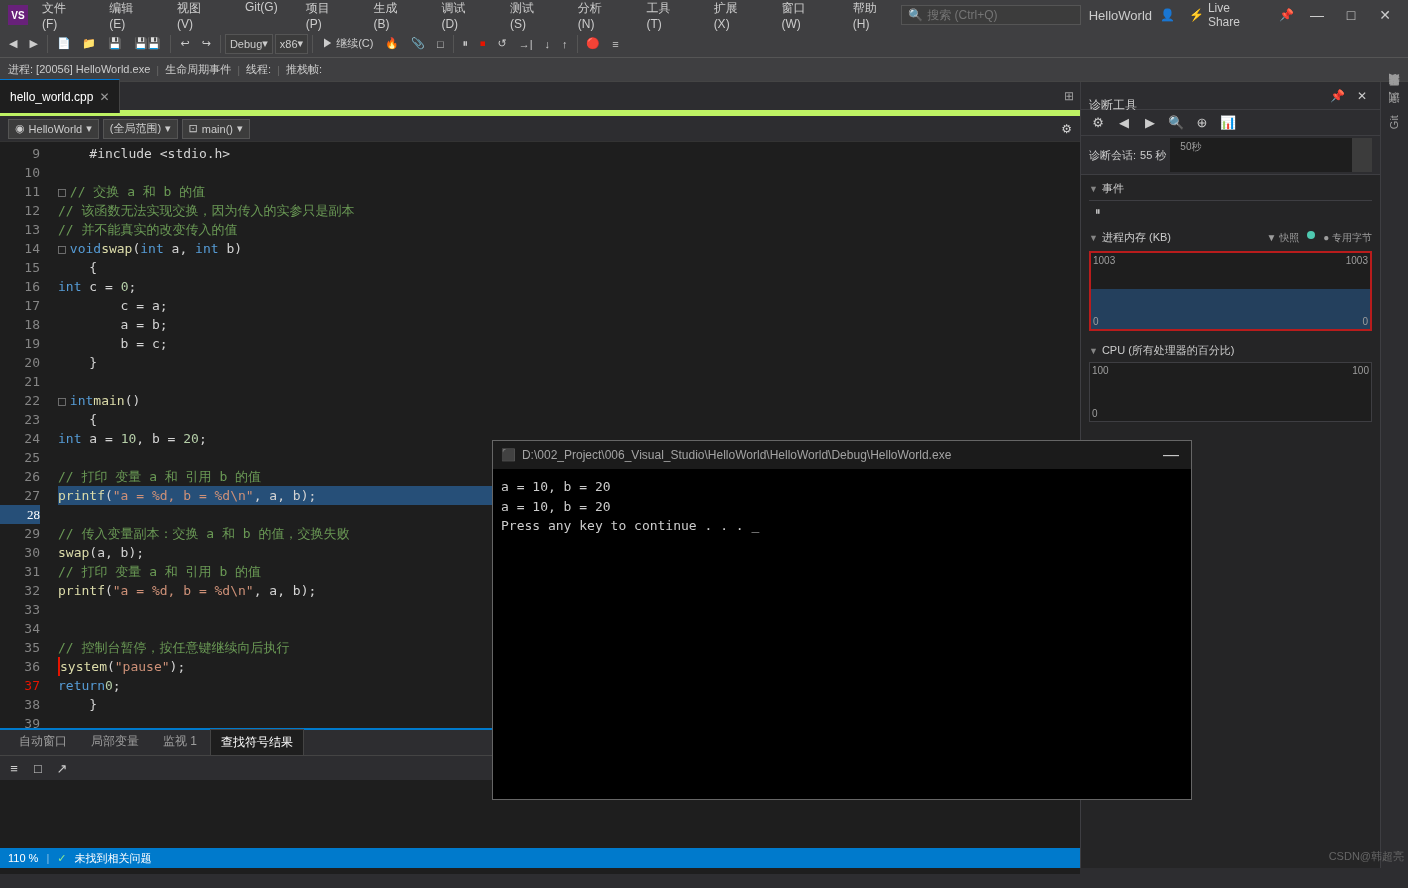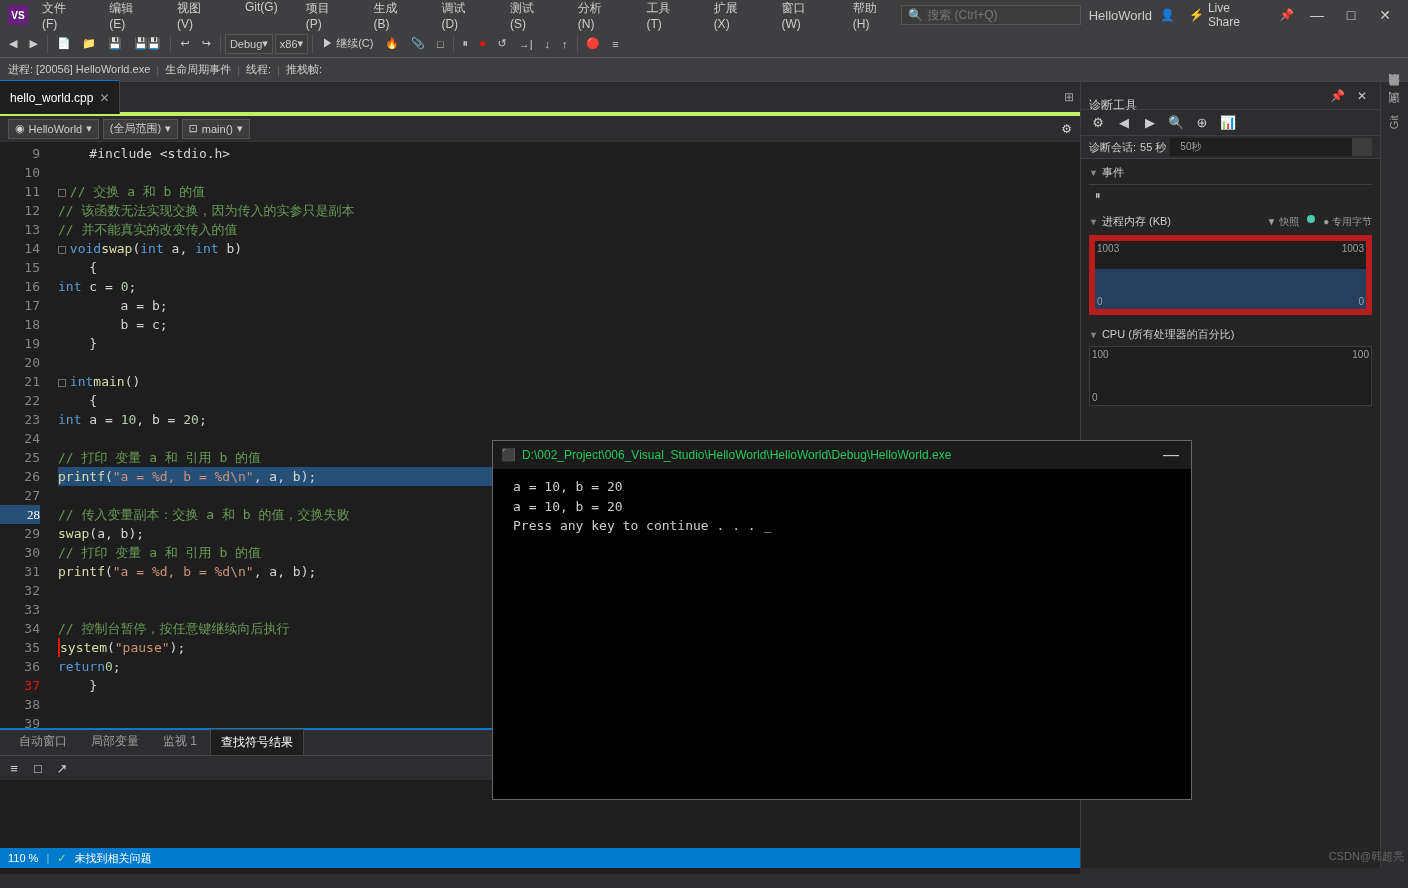--- a/index.html
+++ b/index.html
@@ -27,21 +27,21 @@
 
     
     #debug-bar { display: flex; align-items: center; background: #3f3f41; height: 24px; padding: 0 8px; border-bottom: 1px solid #444; gap: 6px; font-size: 11px; color: #ccc; }
     .debug-sep { color: #666; }
 
     
     #main-layout { display: flex; height: calc(888px - 30px - 28px - 24px - 20px); }
 
     
     #editor-area { flex: 1; display: flex; flex-direction: column; background: #1e1e1e; min-width: 0; }
-    #editor-tabs { display: flex; align-items: center; background: #2d2d30; border-bottom: 4px solid #bef264; height: 34px; }
+    #editor-tabs { display: flex; align-items: center; background: #2d2d30; border-bottom: 6px solid #bef264; height: 34px; }
     .editor-tab { display: flex; align-items: center; padding: 0 10px; height: 34px; background: #1e1e1e; border-right: 1px solid #444; color: #9d9d9d; font-size: 12px; gap: 6px; cursor: pointer; }
     .editor-tab.active { color: #ffffff; border-top: 1px solid #0078d4; }
     .tab-close { color: #9d9d9d; cursor: pointer; font-size: 12px; }
     .editor-tab-spacer { flex: 1; }
     .editor-tab-pin { padding: 0 6px; color: #9d9d9d; cursor: pointer; }
 
     
     #editor-breadcrumb { display: flex; align-items: center; background: #2d2d30; height: 26px; padding: 0 8px; border-bottom: 1px solid #333; gap: 4px; }
     .breadcrumb-dropdown { display: flex; align-items: center; background: #3c3c3c; border: 1px solid #555; padding: 1px 6px; color: #ccc; font-size: 11px; cursor: pointer; gap: 4px; height: 20px; }
 
@@ -75,53 +75,53 @@
     
     #diag-panel { width: 300px; background: #252526; border-left: 1px solid #3e3e42; display: flex; flex-direction: column; }
     #diag-header { display: flex; align-items: center; background: #2d2d30; height: 28px; padding: 0 8px; border-bottom: 1px solid #3e3e42; font-size: 12px; color: #ccc; }
     #diag-title { flex: 1; font-size: 12px; color: #ccc; margin-top: 20px; }
     #diag-controls { display: flex; gap: 4px; }
     .diag-btn { width: 20px; height: 20px; display: flex; align-items: center; justify-content: center; color: #ccc; cursor: pointer; font-size: 12px; }
     #diag-toolbar { display: flex; align-items: center; background: #2d2d30; height: 26px; padding: 0 6px; gap: 4px; border-bottom: 1px solid #3e3e42; }
     .diag-tool-btn { width: 22px; height: 22px; display: flex; align-items: center; justify-content: center; color: #ccc; cursor: pointer; font-size: 13px; border: 1px solid transparent; }
     #diag-body { flex: 1; overflow: auto; }
     #diag-time { display: flex; align-items: center; background: #2d2d30; padding: 2px 8px; border-bottom: 1px solid #3e3e42; font-size: 11px; color: #ccc; gap: 4px; }
-    #timeline { flex: 1; height: 18px; background: #1e1e1e; position: relative; overflow: hidden; }
+    #timeline { flex: 1; height: 34px; background: #1e1e1e; position: relative; overflow: hidden; }
     #timeline-bar { position: absolute; right: 0; top: 0; width: 20px; height: 100%; background: #3c3c3c; }
     #events-section { padding: 4px 8px; }
     .section-header { display: flex; align-items: center; gap: 4px; color: #ccc; font-size: 11px; padding: 2px 0; cursor: pointer; }
     .section-arrow { font-size: 9px; color: #858585; }
     .diag-separator { height: 1px; background: #3e3e42; margin: 2px 0; }
     .pause-btn { display: flex; align-items: center; gap: 4px; padding: 2px 6px; font-size: 11px; color: #ccc; cursor: pointer; }
     #memory-section { padding: 4px 8px; }
     #memory-header { display: flex; align-items: center; gap: 4px; color: #ccc; font-size: 11px; padding: 2px 0; cursor: pointer; }
     #memory-legend { display: flex; align-items: flex-start; gap: 8px; font-size: 10px; color: #9d9d9d; margin-left: auto; }
     .legend-dot { width: 8px; height: 8px; border-radius: 50%; display: inline-block; }
-    #memory-chart { height: 80px; background: #1e1e1e; position: relative; border: 6px solid #b91c1c; margin: 4px 0; }
+    #memory-chart { height: 80px; background: #1e1e1e; position: relative; border: 2px solid #b91c1c; margin: 4px 0; }
     #memory-chart-fill { position: absolute; bottom: 0; left: 0; right: 0; height: 40px; background: #264f78; opacity: 0.7; }
     .chart-label { position: absolute; font-size: 10px; color: #9d9d9d; }
     .chart-label.top-left { top: 2px; left: 2px; }
     .chart-label.top-right { top: 2px; right: 2px; }
     .chart-label.bottom-left { bottom: 2px; left: 2px; }
     .chart-label.bottom-right { bottom: 2px; right: 2px; }
     #cpu-section { padding: 4px 8px; }
     #cpu-header { display: flex; align-items: center; gap: 4px; color: #ccc; font-size: 11px; cursor: pointer; }
     #cpu-chart { height: 60px; background: #1e1e1e; border: 1px solid #3e3e42; margin: 4px 0; position: relative; }
     .cpu-label { position: absolute; font-size: 10px; color: #9d9d9d; }
 
     
     #right-sidebar { width: 28px; background: #2d2d30; border-left: 1px solid #3e3e42; display: flex; flex-direction: column; align-items: center; padding: 4px 0; gap: 2px; }
     .right-sidebar-item { writing-mode: vertical-rl; transform: rotate(180deg); padding: 8px 4px; color: #9d9d9d; font-size: 11px; cursor: pointer; white-space: nowrap; }
 
     
     #console-window { position: absolute; left: 492px; top: 440px; width: 700px; height: 360px; background: #000000; border: 1px solid #666; z-index: 100; }
     #console-titlebar { display: flex; align-items: center; background: #1b1b1b; height: 28px; padding: 0 8px; justify-content: space-between; }
-    #console-title { color: #22c55e; font-size: 12px; flex: 1; }
+    #console-title { color: #a3a3a3; font-size: 12px; flex: 1; }
     #console-close { color: #ccc; cursor: pointer; font-size: 16px; padding: 0 4px; }
-    #console-body { padding: 8px 20px; font-family: 'Consolas', monospace; font-size: 13px; color: #cccccc; line-height: 1.5; }
+    #console-body { padding: 8px 8px; font-family: 'Consolas', monospace; font-size: 13px; color: #cccccc; line-height: 1.5; }
 
     
     #watermark { position: absolute; bottom: 24px; right: 4px; color: #666; font-size: 11px; }
 
     
     ::-webkit-scrollbar { width: 8px; height: 8px; }
     ::-webkit-scrollbar-track { background: #1e1e1e; }
     ::-webkit-scrollbar-thumb { background: #424242; }
   </style>
 </head>
@@ -275,20 +275,21 @@
       </div>
       <div id="code-content">
         <div class="code-line">    #include &lt;stdio.h&gt;</div>
         <div class="code-line">&nbsp;</div>
         <div class="code-line"><span class="fold">□</span><span class="comment">// 交换 a 和 b 的值</span></div>
         <div class="code-line">    <span class="comment">// 该函数无法实现交换，因为传入的实参只是副本</span></div>
         <div class="code-line">    <span class="comment">// 并不能真实的改变传入的值</span></div>
         <div class="code-line"><span class="fold">□</span><span class="kw">void</span> <span class="fn">swap</span>(<span class="kw">int</span> a, <span class="kw">int</span> b)</div>
         <div class="code-line">    {</div>
         <div class="code-line">        <span class="kw">int</span> c = <span class="num">0</span>;</div>
+        <div class="code-line">        c = a;</div>
         <div class="code-line">        a = b;</div>
         <div class="code-line">        b = c;</div>
         <div class="code-line">    }</div>
         <div class="code-line">&nbsp;</div>
         <div class="code-line"><span class="fold">□</span><span class="kw">int</span> <span class="fn">main</span>()</div>
         <div class="code-line">    {</div>
         <div class="code-line">        <span class="kw">int</span> a = <span class="num">10</span>, b = <span class="num">20</span>;</div>
         <div class="code-line">&nbsp;</div>
         <div class="code-line">        <span class="comment">// 打印 变量 a 和 引用 b 的值</span></div>
         <div class="code-line highlight-line">        <span class="fn">printf</span>(<span class="string">"a = %d, b = %d\n"</span>, a, b);</div>

